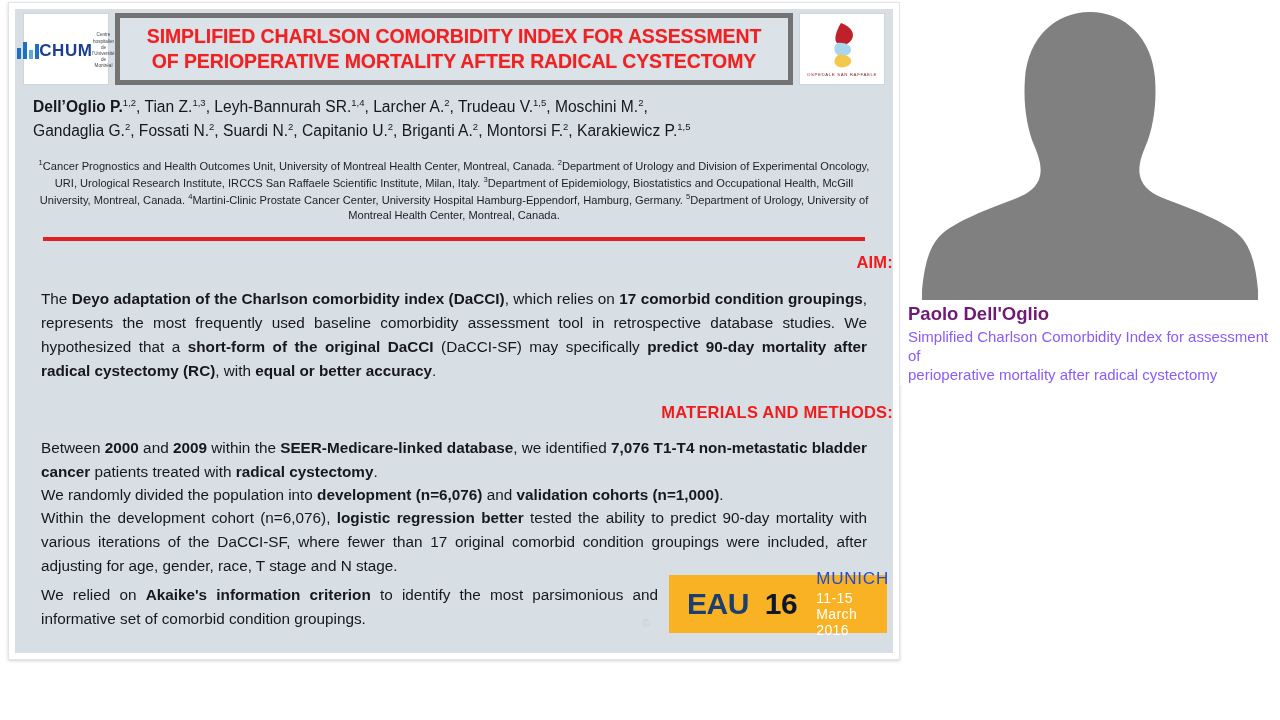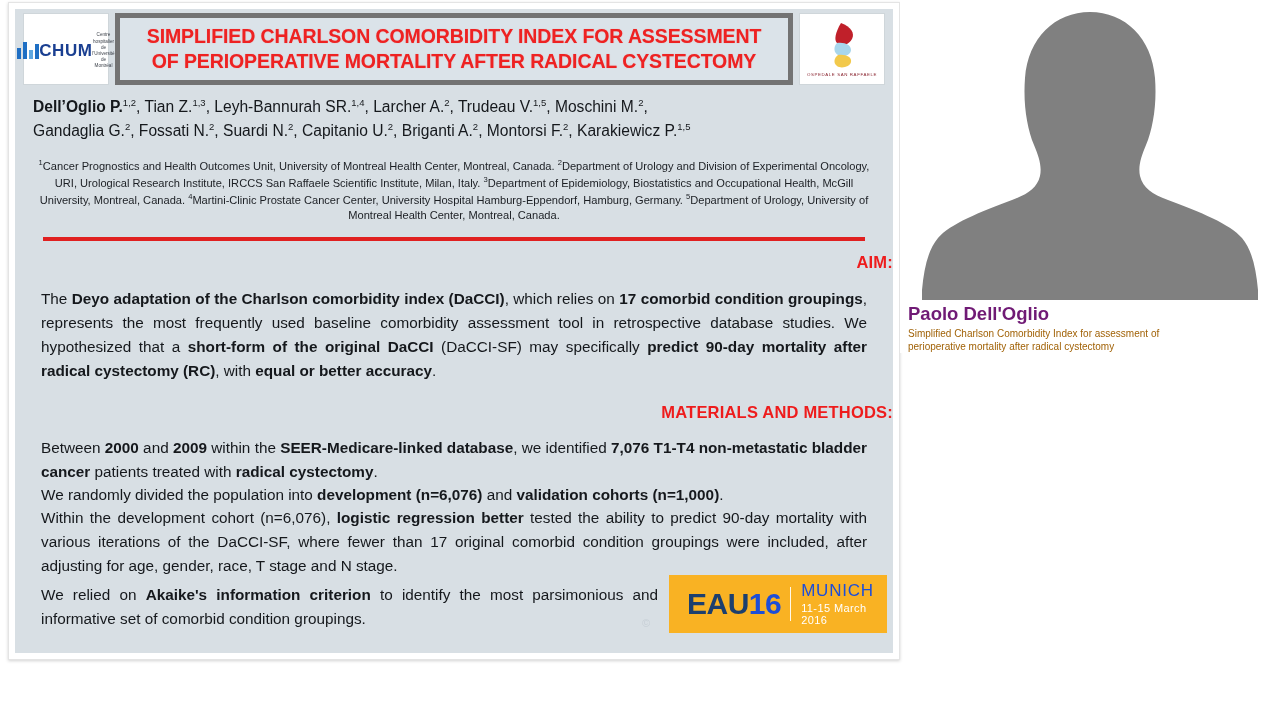--- a/index.html
+++ b/index.html
@@ -215,38 +215,39 @@
   .eau-eau {
     font-weight: bold;
     font-size: 30px;
     color: #1c3f6e;
     letter-spacing: -0.5px;
     line-height: 1;
   }
   .eau-16 {
     font-weight: bold;
     font-size: 30px;
-    color: #1d4ed8;
+    color: #0f172a;
     letter-spacing: -0.5px;
     line-height: 1;
+    padding-left: 16px;
   }
   .eau-div {
     width: 1px; height: 34px;
     background: #ffffff;
     margin: 0 10px 0 9px;
     opacity: 0.9;
   }
   .eau-city {
     font-size: 17px;
     color: #1d4ed8;
     letter-spacing: 0.8px;
     line-height: 1.1;
   }
   .eau-dates {
-    font-size: 11px;
+    font-size: 14px;
     color: #ffffff;
     letter-spacing: 0.4px;
     margin-top: 2px;
   }
   .watermark {
     position: absolute;
     right: 243px;
     bottom: 24px;
     font-size: 11px;
     color: #c7cfd6;
@@ -274,22 +275,22 @@
     box-sizing: border-box;
   }
   .speaker-name {
     font-size: 18.5px;
     font-weight: bold;
     color: #701a75;
     line-height: 1.25;
     margin: 0 0 3px 0;
   }
   .speaker-sub {
-    font-size: 10px;
-    color: #a16207;
+    font-size: 15px;
+    color: #8b5cf6;
     line-height: 1.26;
   }
 </style>
 </head>
 <body>
 
 <div id="app">
 
   <div class="slide-frame">
     <div class="slide">

